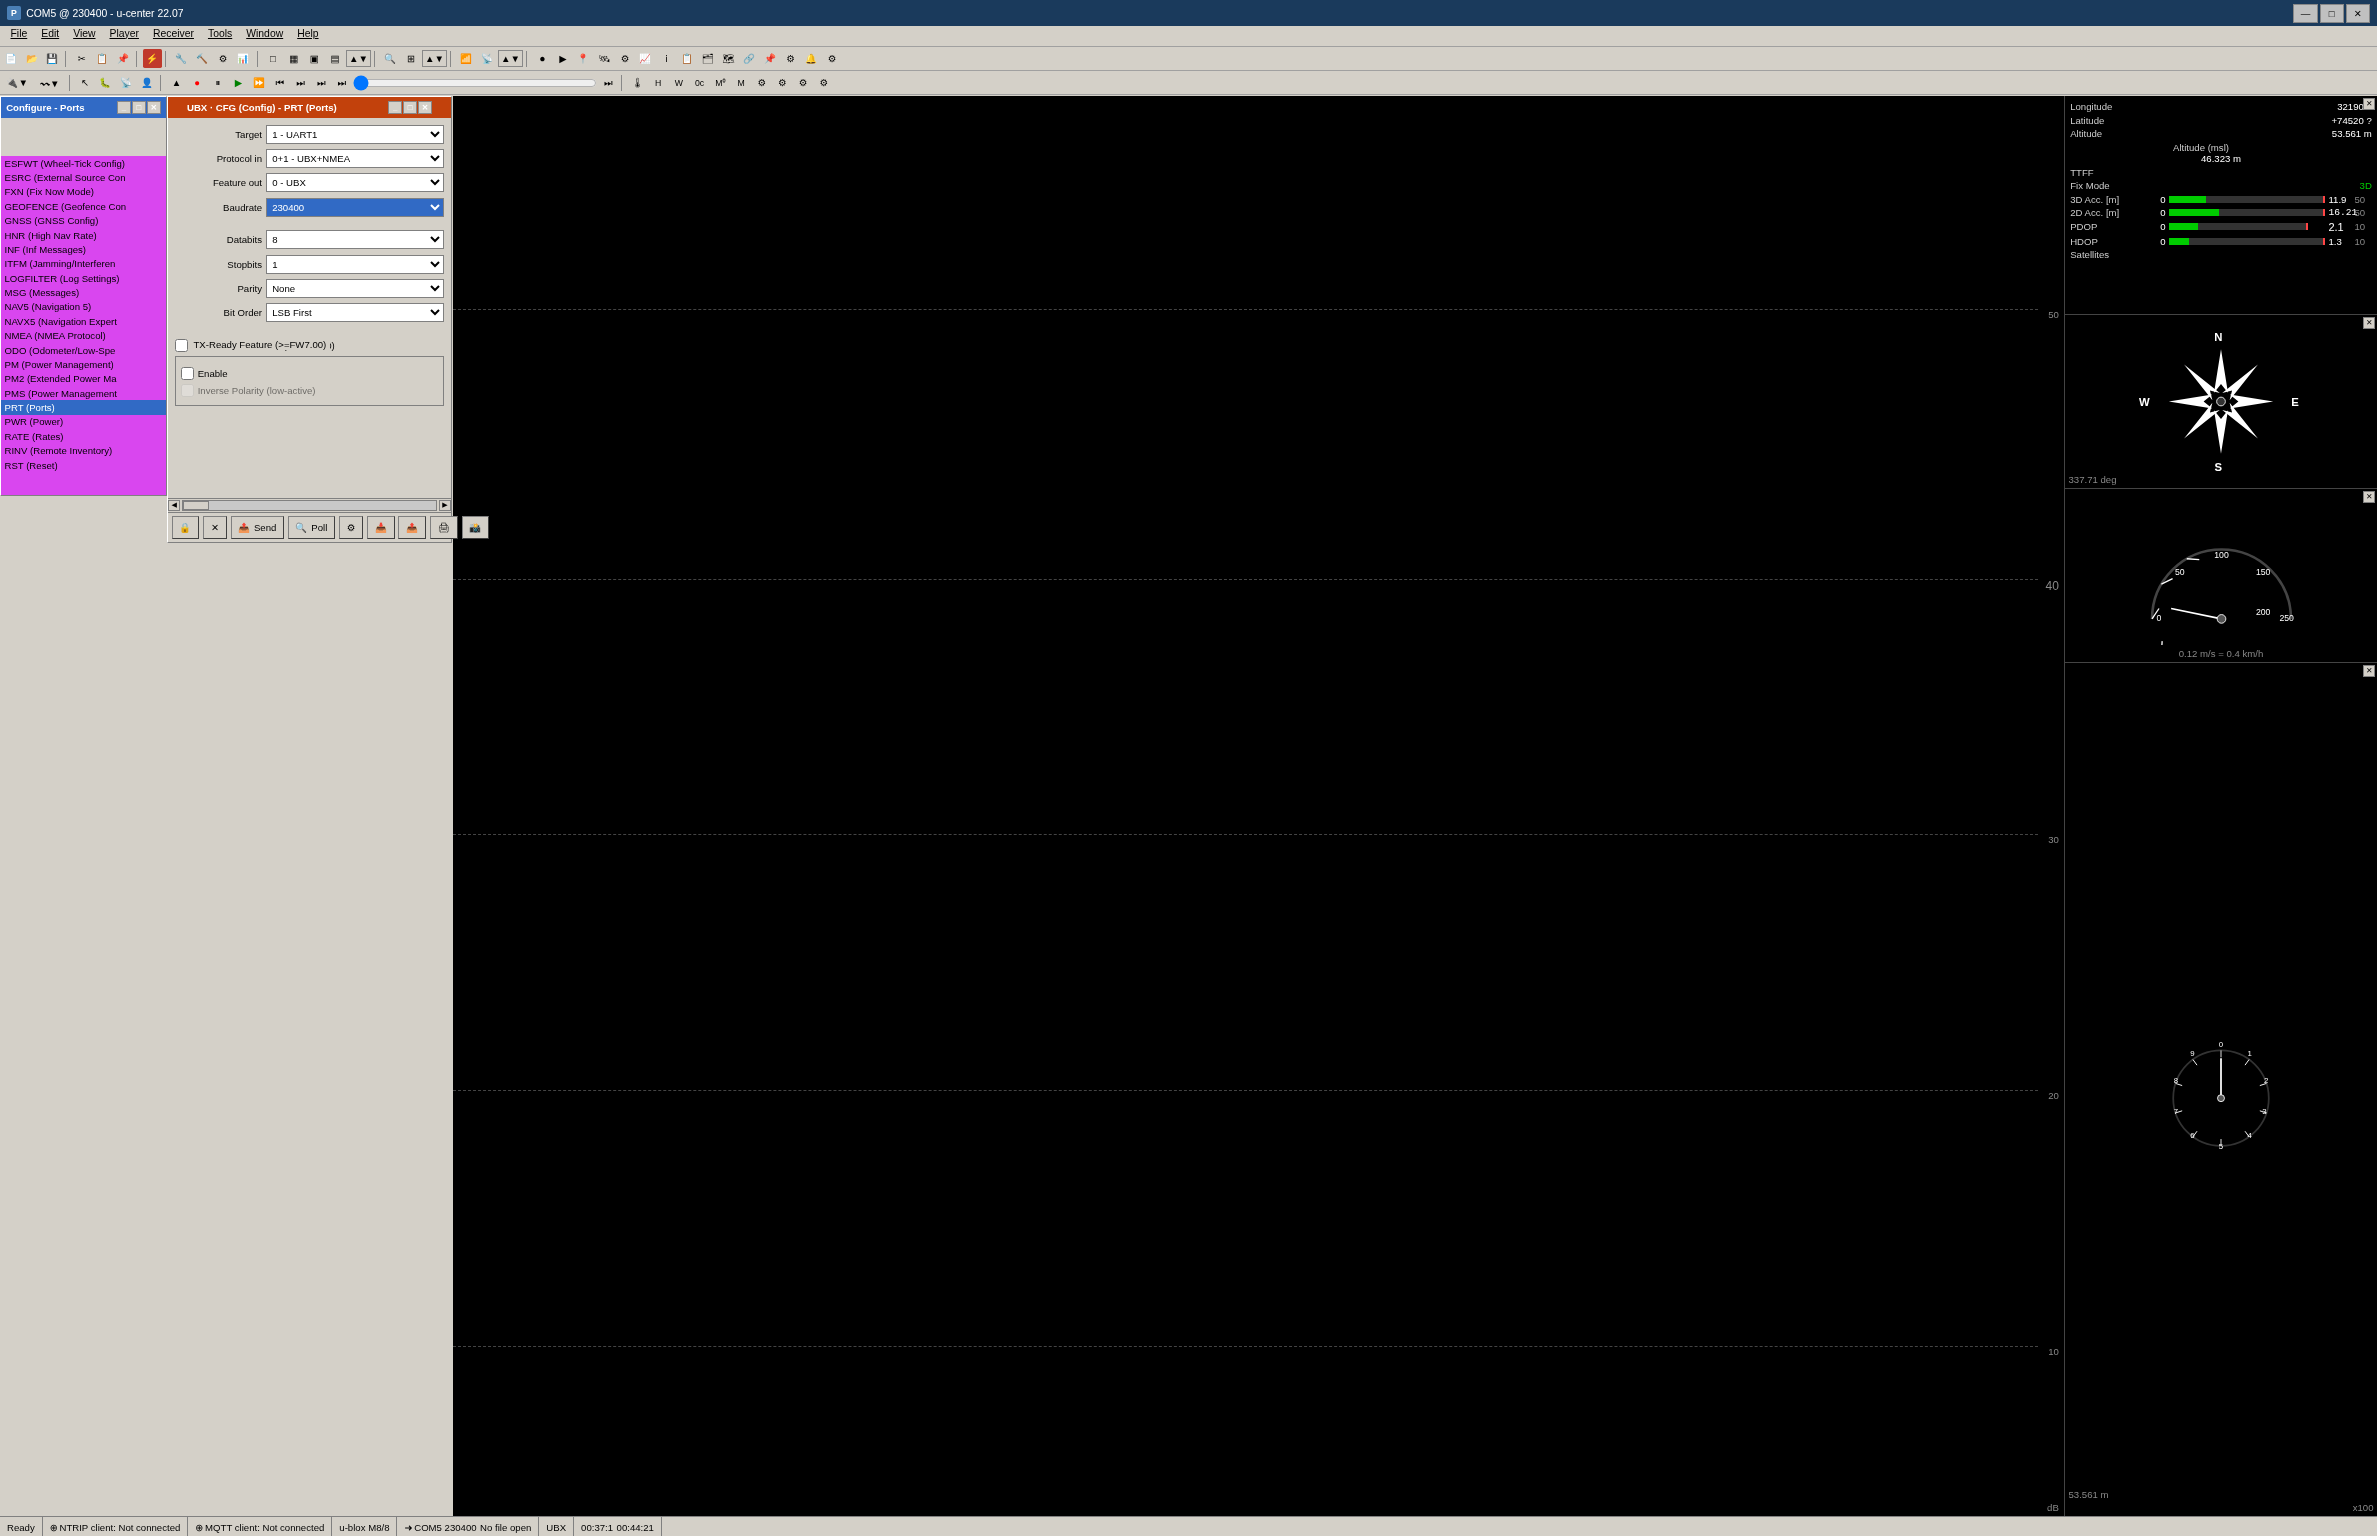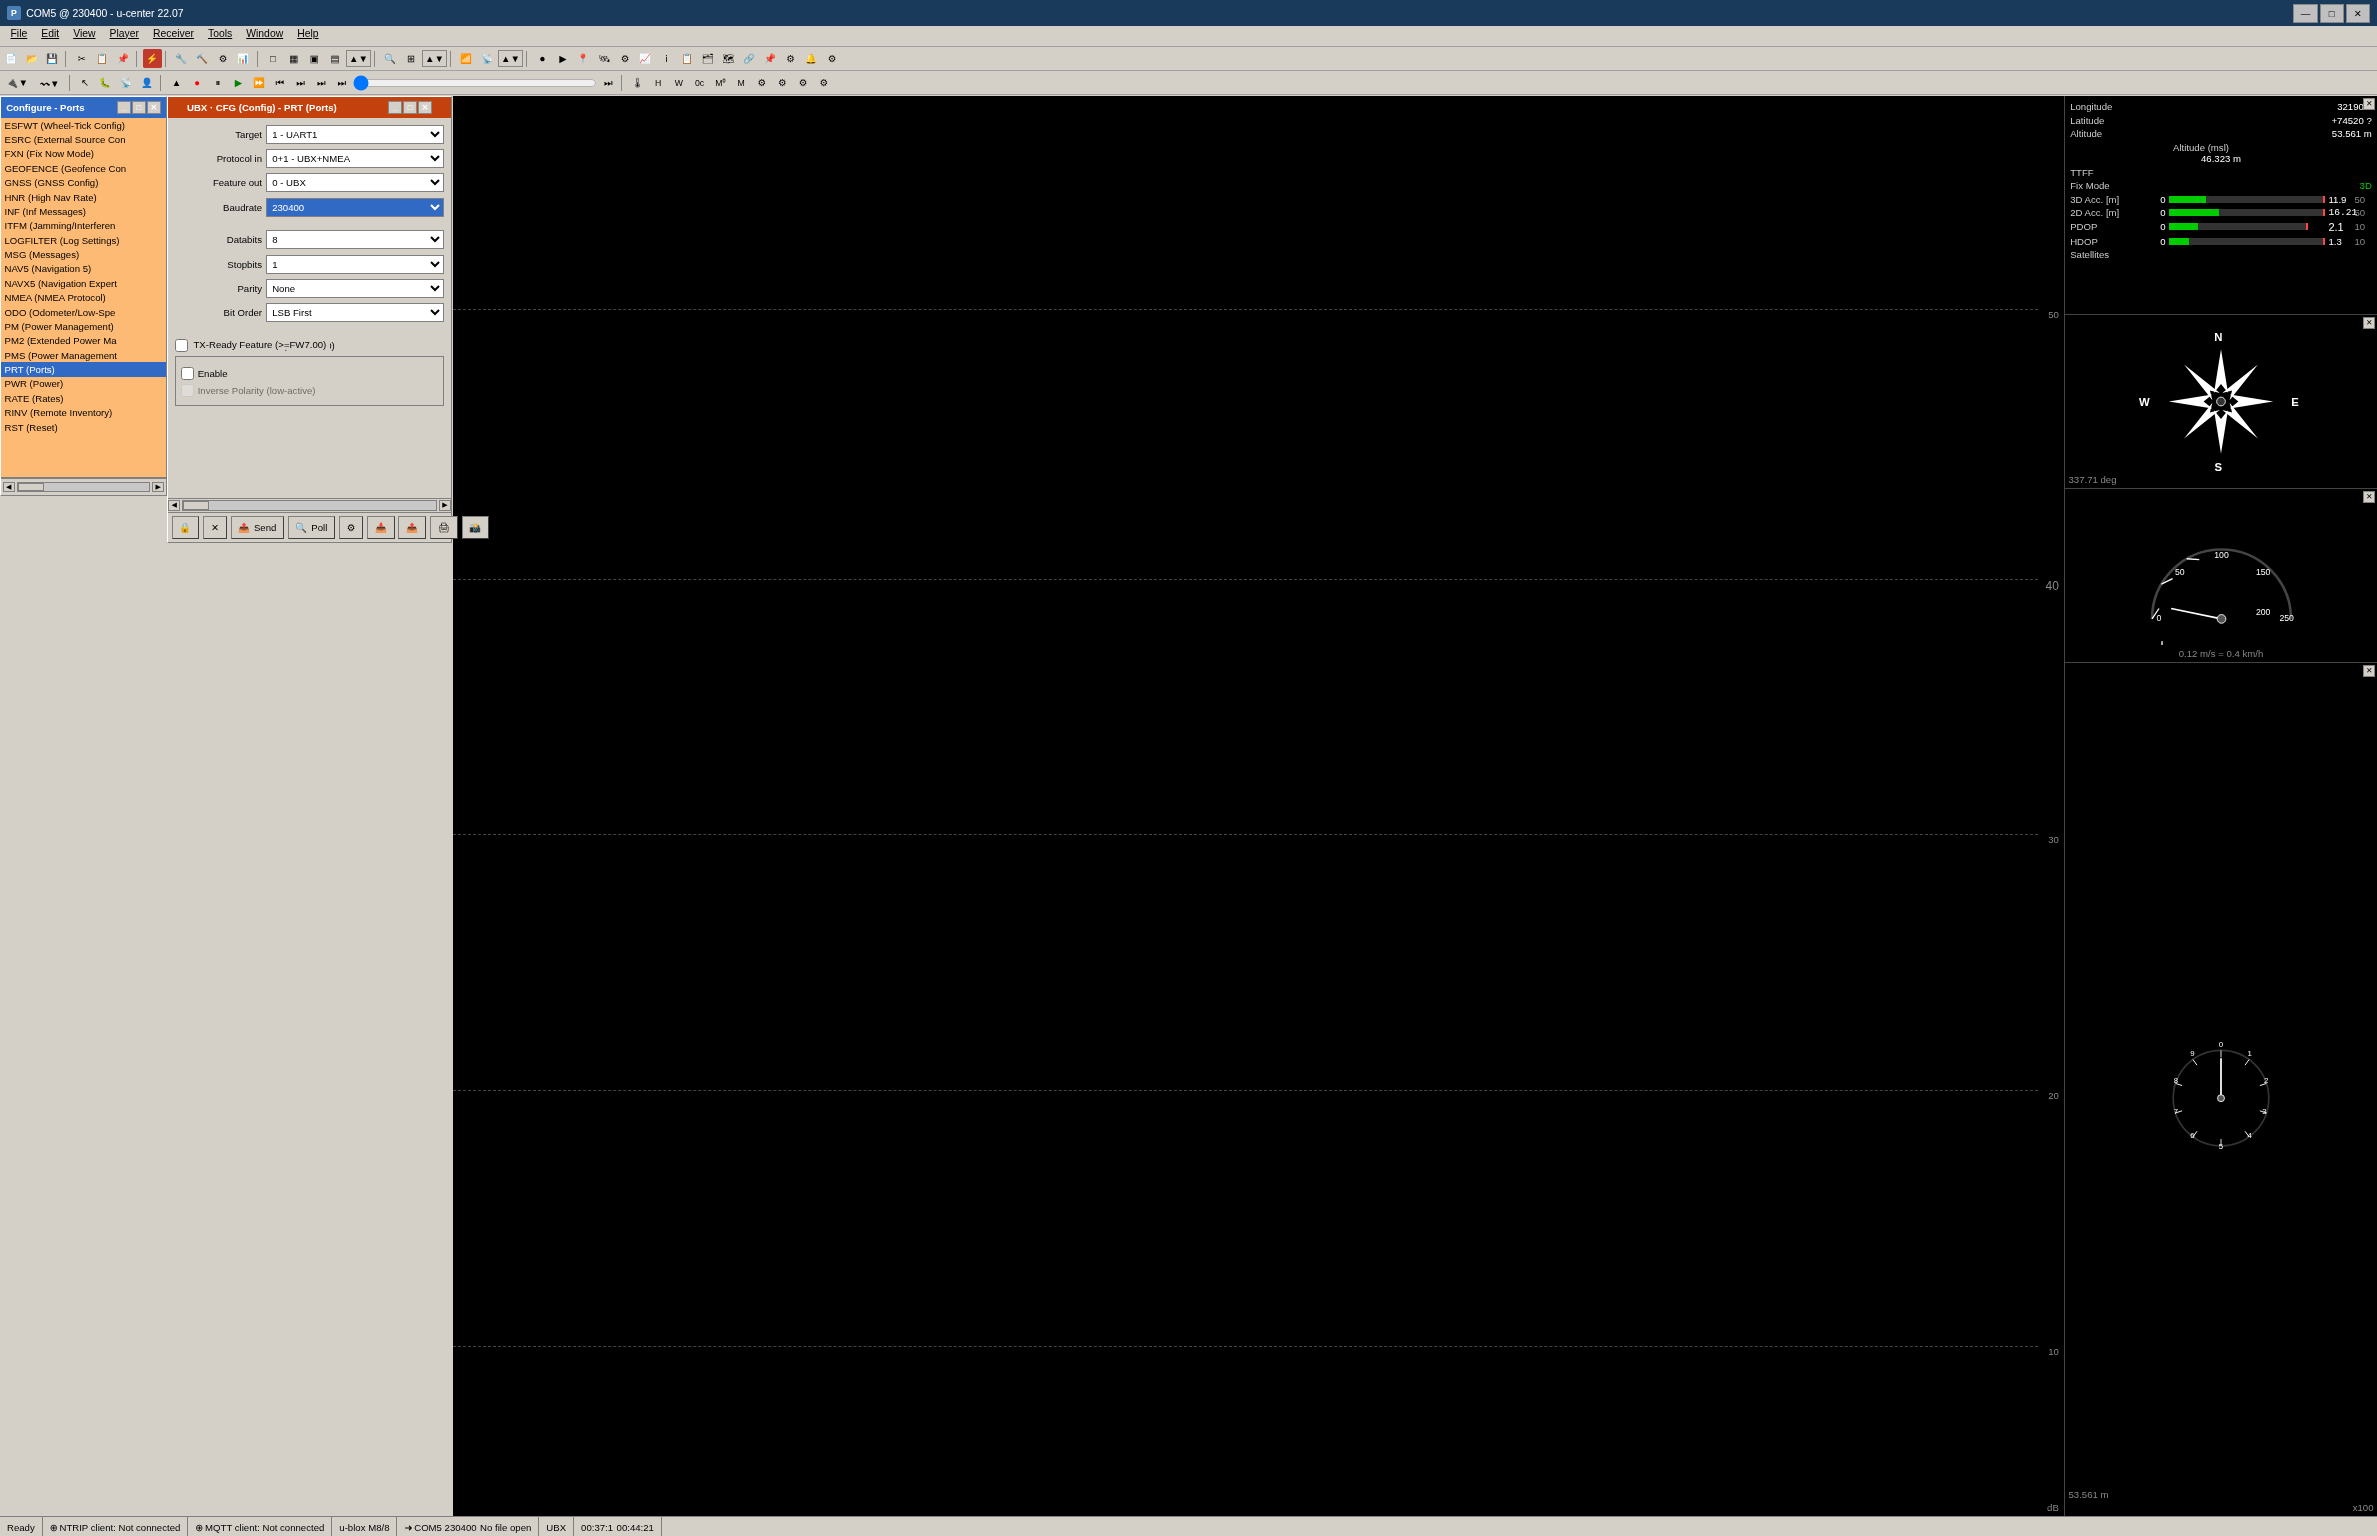--- a/index.html
+++ b/index.html
@@ -190,25 +190,26 @@
       color: white;
       height: 21px;
       display: flex;
       align-items: center;
       padding: 0 5.2px;
       justify-content: space-between;
       font-size: 9.6px;
       font-weight: bold;
     }
     .sidebar-list {
-      background: #fdba74;
+      background: #d946ef;
       height: calc(100% - 21px - 17.4px);
       overflow-y: auto;
       font-size: 9.6px;
       border-bottom: 0.9px solid #808080;
+      margin-top: 38px;
     }
     .sidebar-item {
       padding: 1.7px 3.5px;
       cursor: pointer;
       white-space: nowrap;
       overflow: hidden;
       text-overflow: ellipsis;
     }
     .sidebar-item.active { background: #316ac5; color: white; }
     .sidebar-scrollbar {

